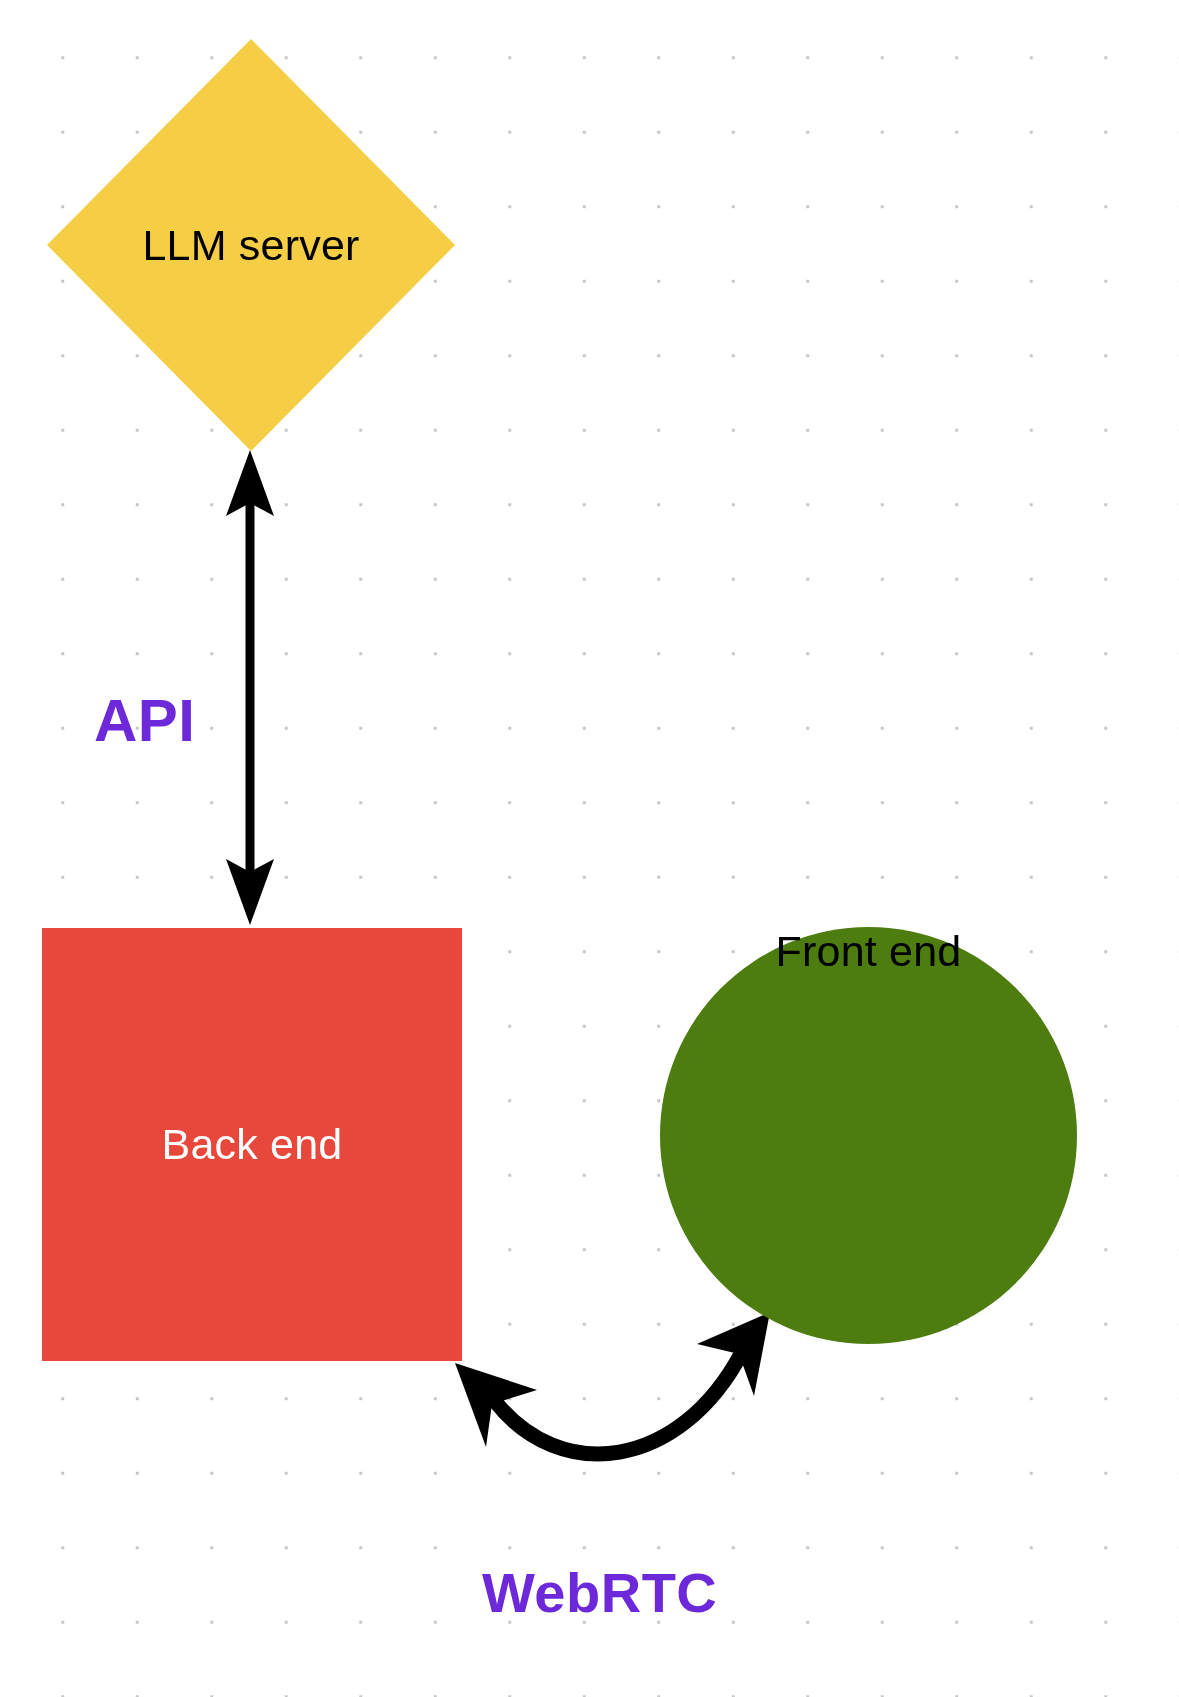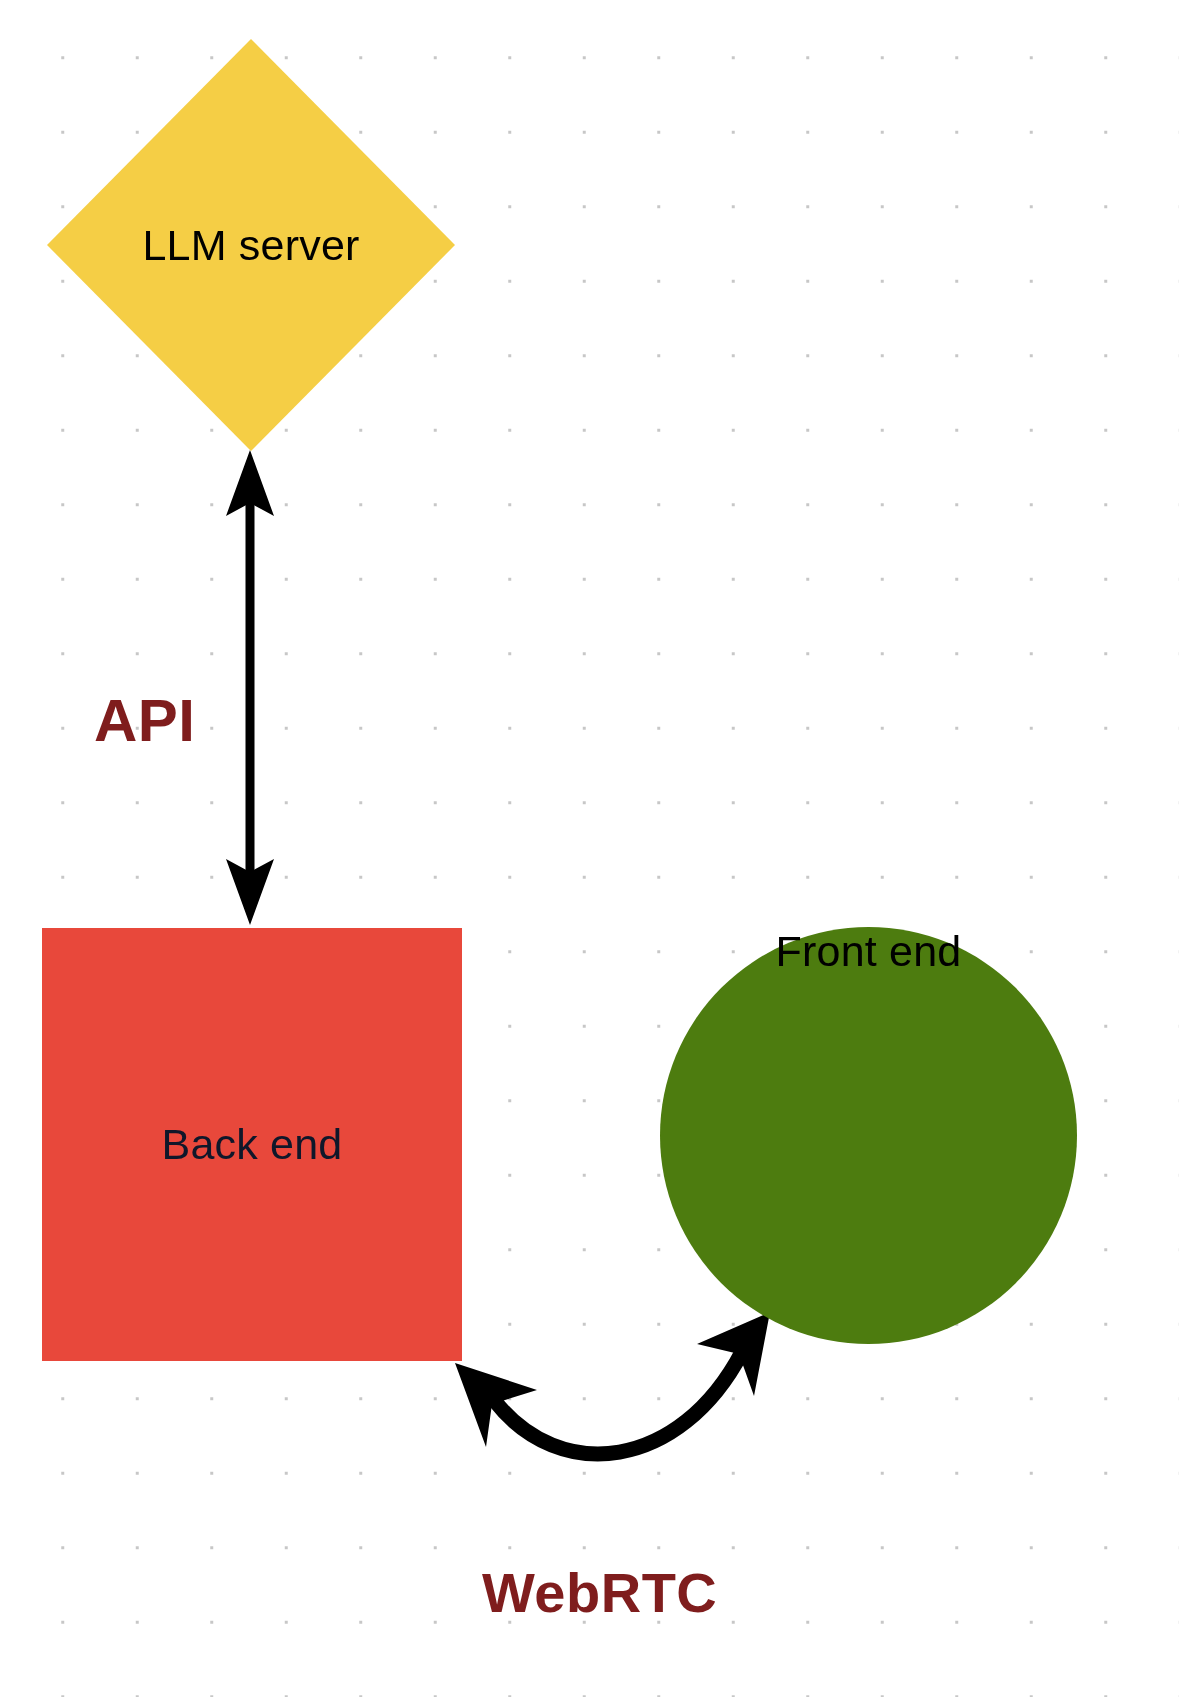--- a/index.html
+++ b/index.html
@@ -71,21 +71,21 @@
     top: 928px;
     width: 420px;
     height: 433px;
     background: #e8483b;
     display: flex;
     align-items: center;
     justify-content: center;
   }
   .node-square .node-text {
     font-size: 43px;
-    color: #0f172a;
+    color: #ffffff;
     letter-spacing: 0.2px;
   }
   
   .node-circle {
     position: absolute;
     left: 660px;
     top: 927px;
     width: 417px;
     height: 417px;
     border-radius: 50%;
@@ -96,21 +96,21 @@
   }
   .node-circle .node-text {
     font-size: 43px;
     color: #000000;
     letter-spacing: 0.2px;
   }
   
   .edge-label {
     position: absolute;
     font-weight: bold;
-    color: #7f1d1d;
+    color: #6d28d9;
     white-space: nowrap;
   }
   #label-api {
     left: 94px;
     top: 686px;
     font-size: 60px;
     letter-spacing: 0.5px;
   }
   #label-webrtc {
     left: 482px;

